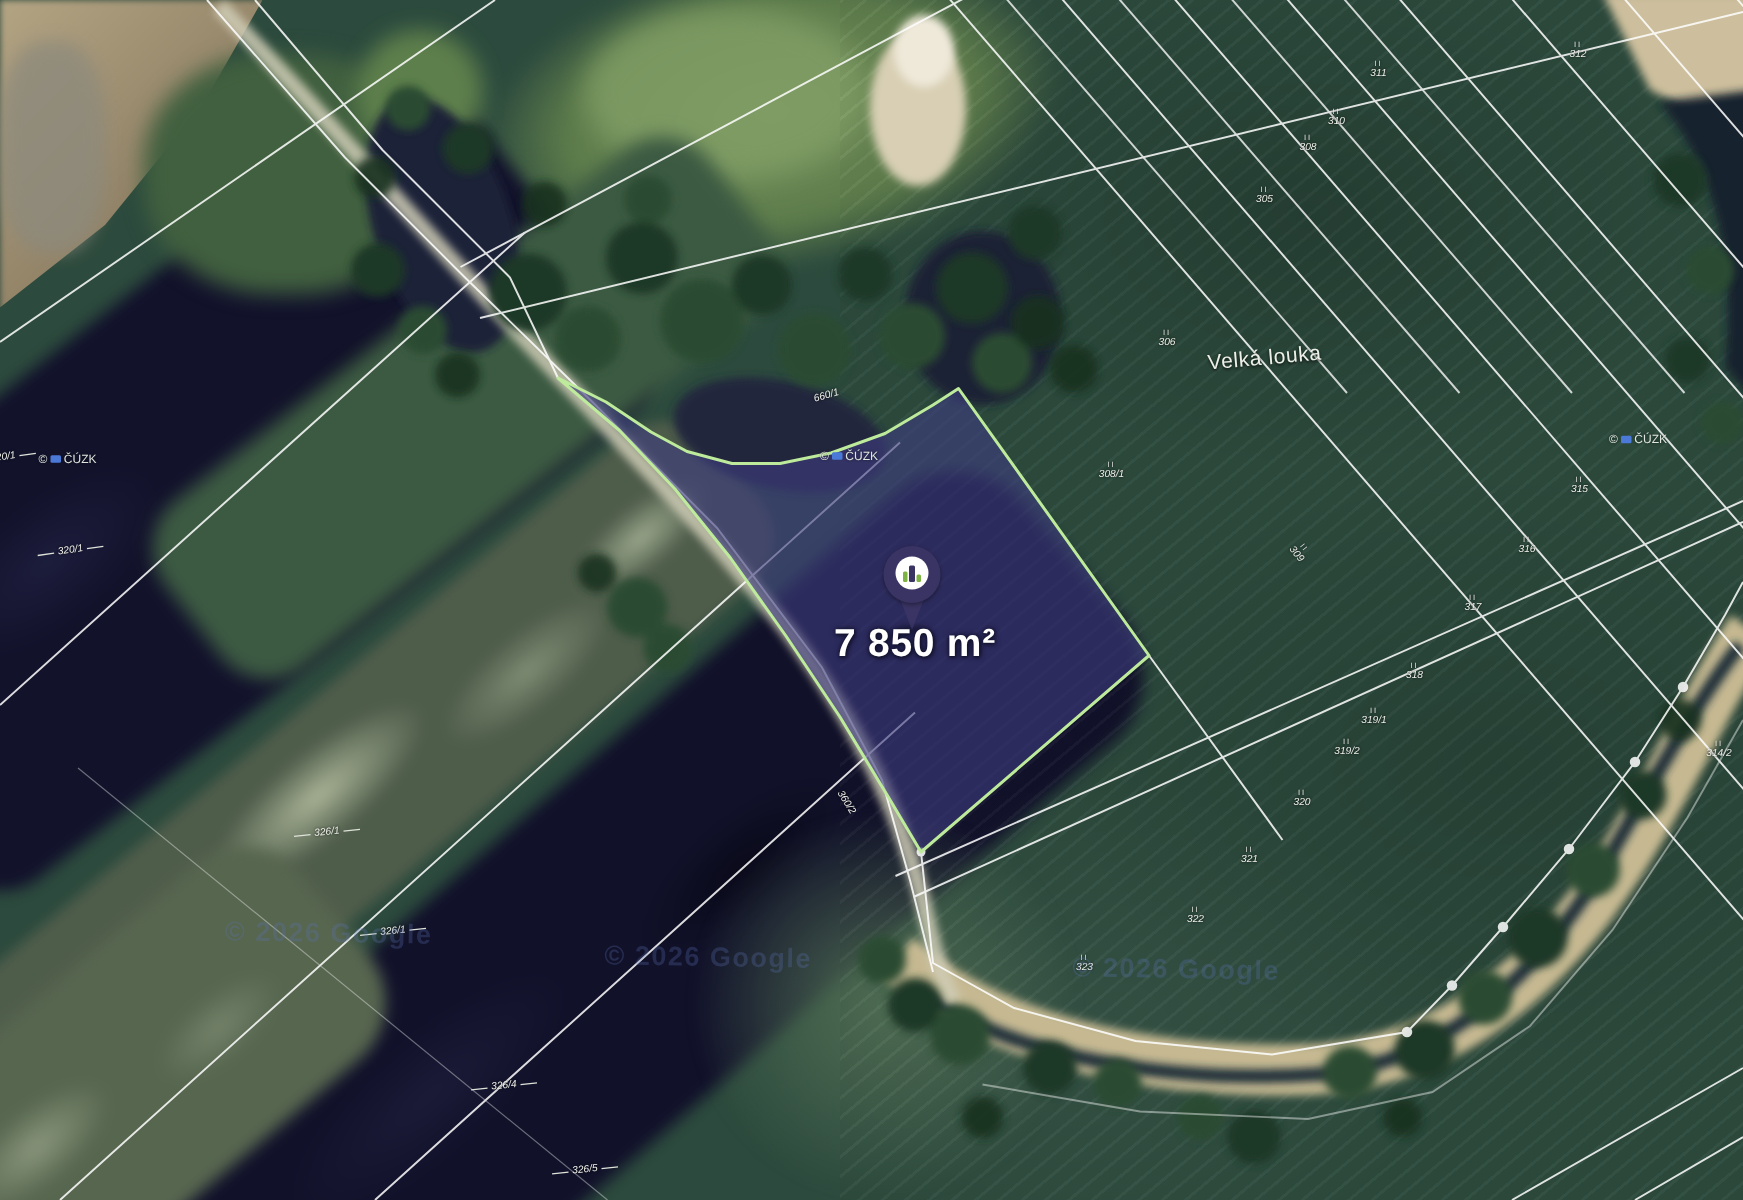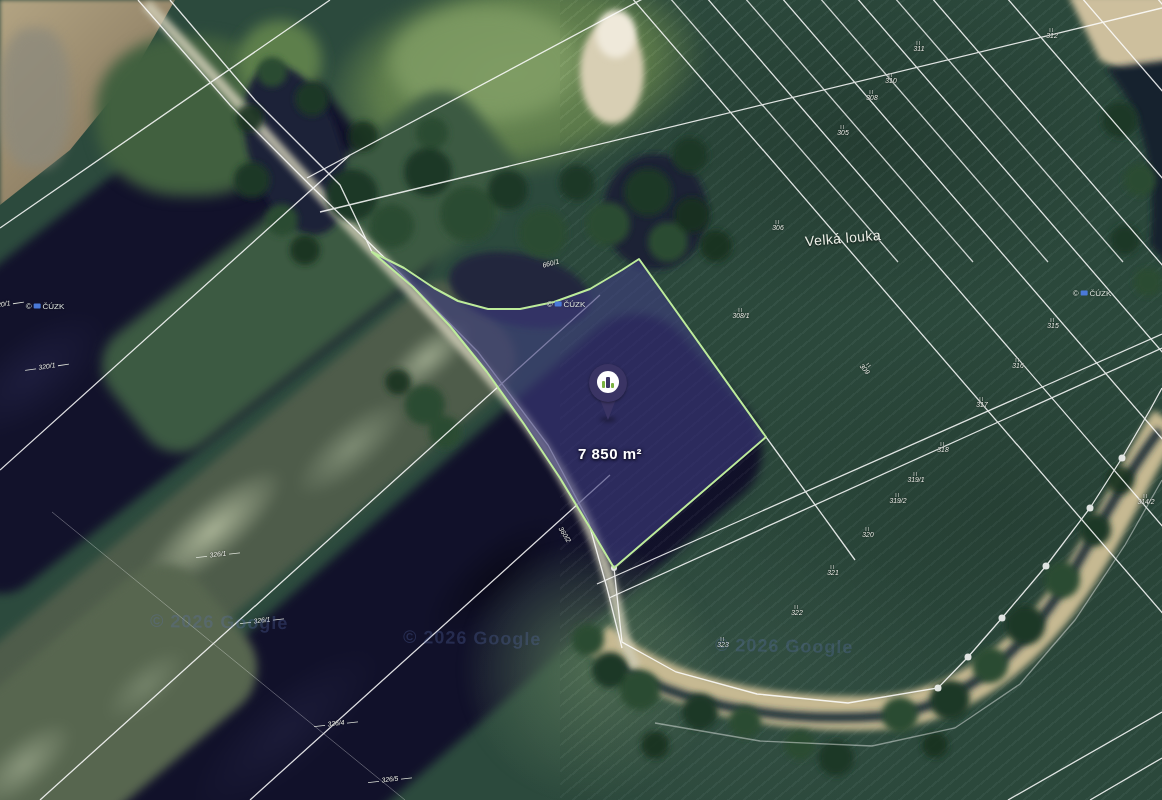--- a/index.html
+++ b/index.html
@@ -82,22 +82,22 @@
   .pin-tail{position:absolute;left:9px;top:30px;width:0;height:0;
     border-left:10px solid transparent;border-right:10px solid transparent;
     border-top:26px solid var(--pin);}
   .pin-circle{position:absolute;left:8px;top:7px;width:22px;height:22px;border-radius:50%;
     background:#fff;display:flex;align-items:flex-end;justify-content:center;gap:1px;
     padding-bottom:5px;}
   .pin-circle .bar{display:inline-block;border-radius:1px;}
   .pin-circle .b1{width:3px;height:7px;background:var(--logo-green);}
   .pin-circle .b2{width:4px;height:11px;background:var(--pin);}
   .pin-circle .b3{width:3px;height:5px;background:var(--logo-green);}
-  .area-label{position:absolute;left:546px;top:445px;width:128px;text-align:center;
-    color:#fff;font-size:15px;font-weight:bold;letter-spacing:.5px;
+  .area-label{position:absolute;left:546px;top:413px;width:128px;text-align:center;
+    color:#fff;font-size:26px;font-weight:bold;letter-spacing:.5px;
     text-shadow:0 1px 2px #14142e,0 0 4px #14142e,1px 1px 3px #14142e;}
 </style>
 </head>
 <body>
 
 <div id="stage">
 
   <div class="region" id="brightMeadow"></div>
   <div class="region" id="brightMeadow2"></div>
   <div class="region" id="pond1"></div>

